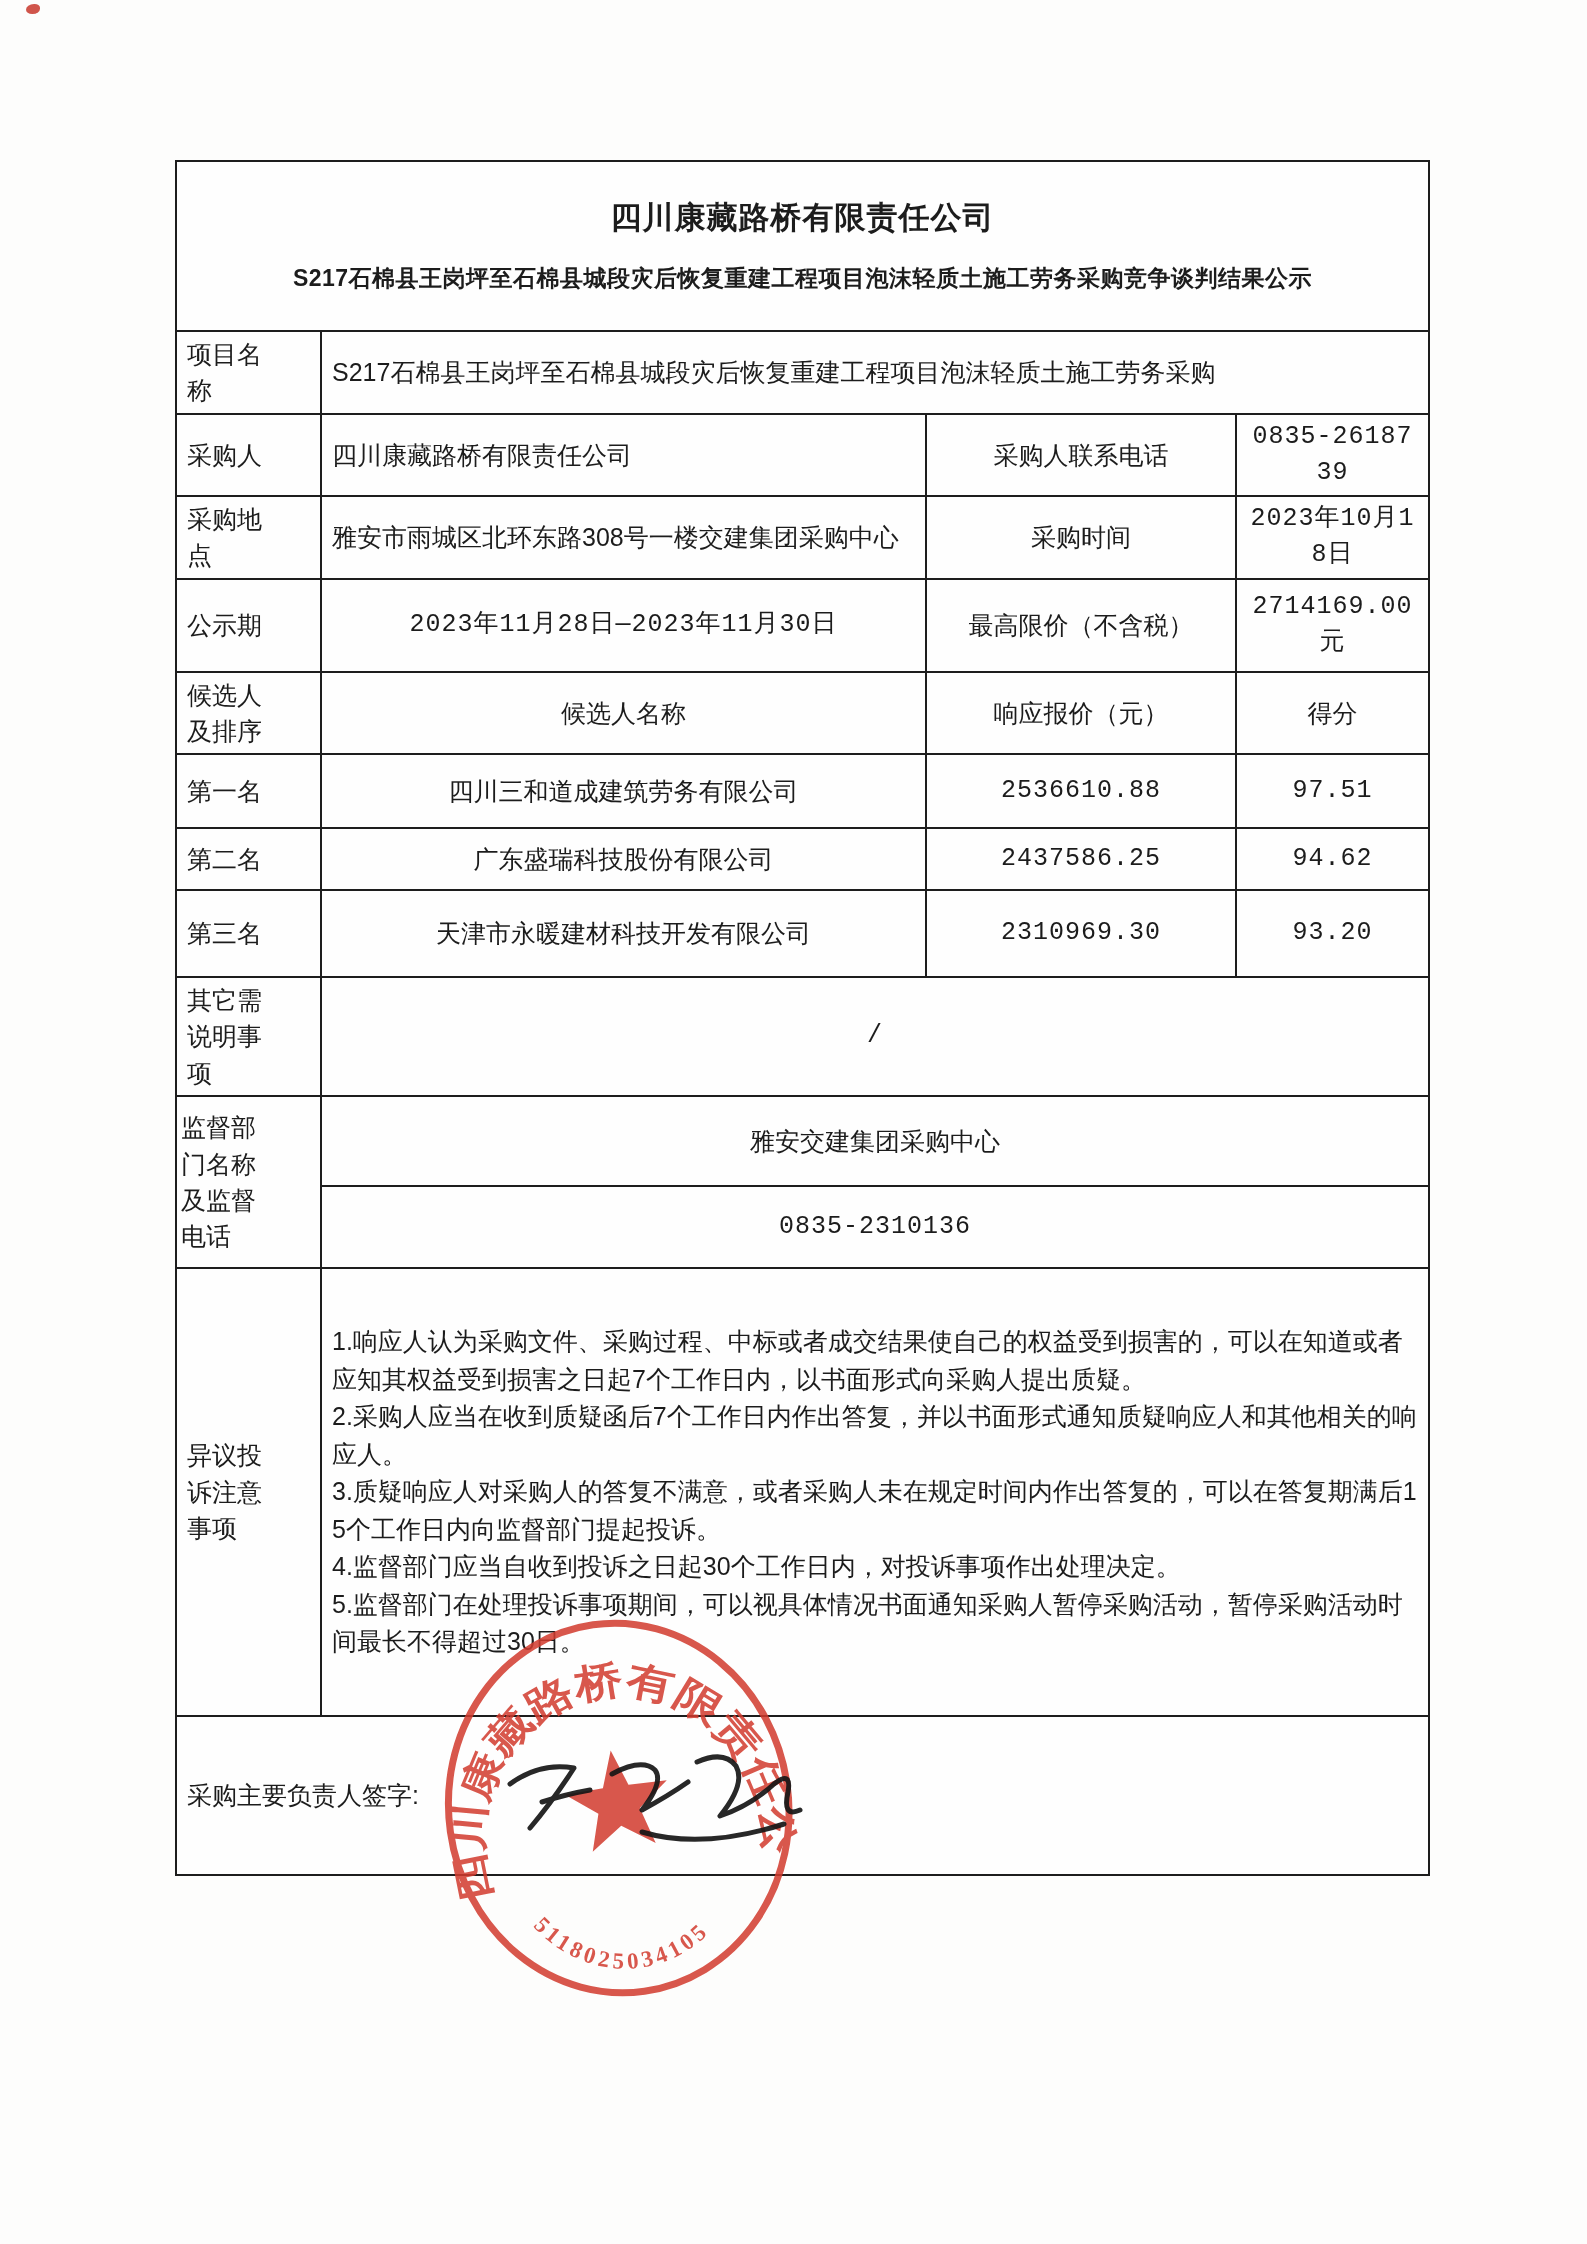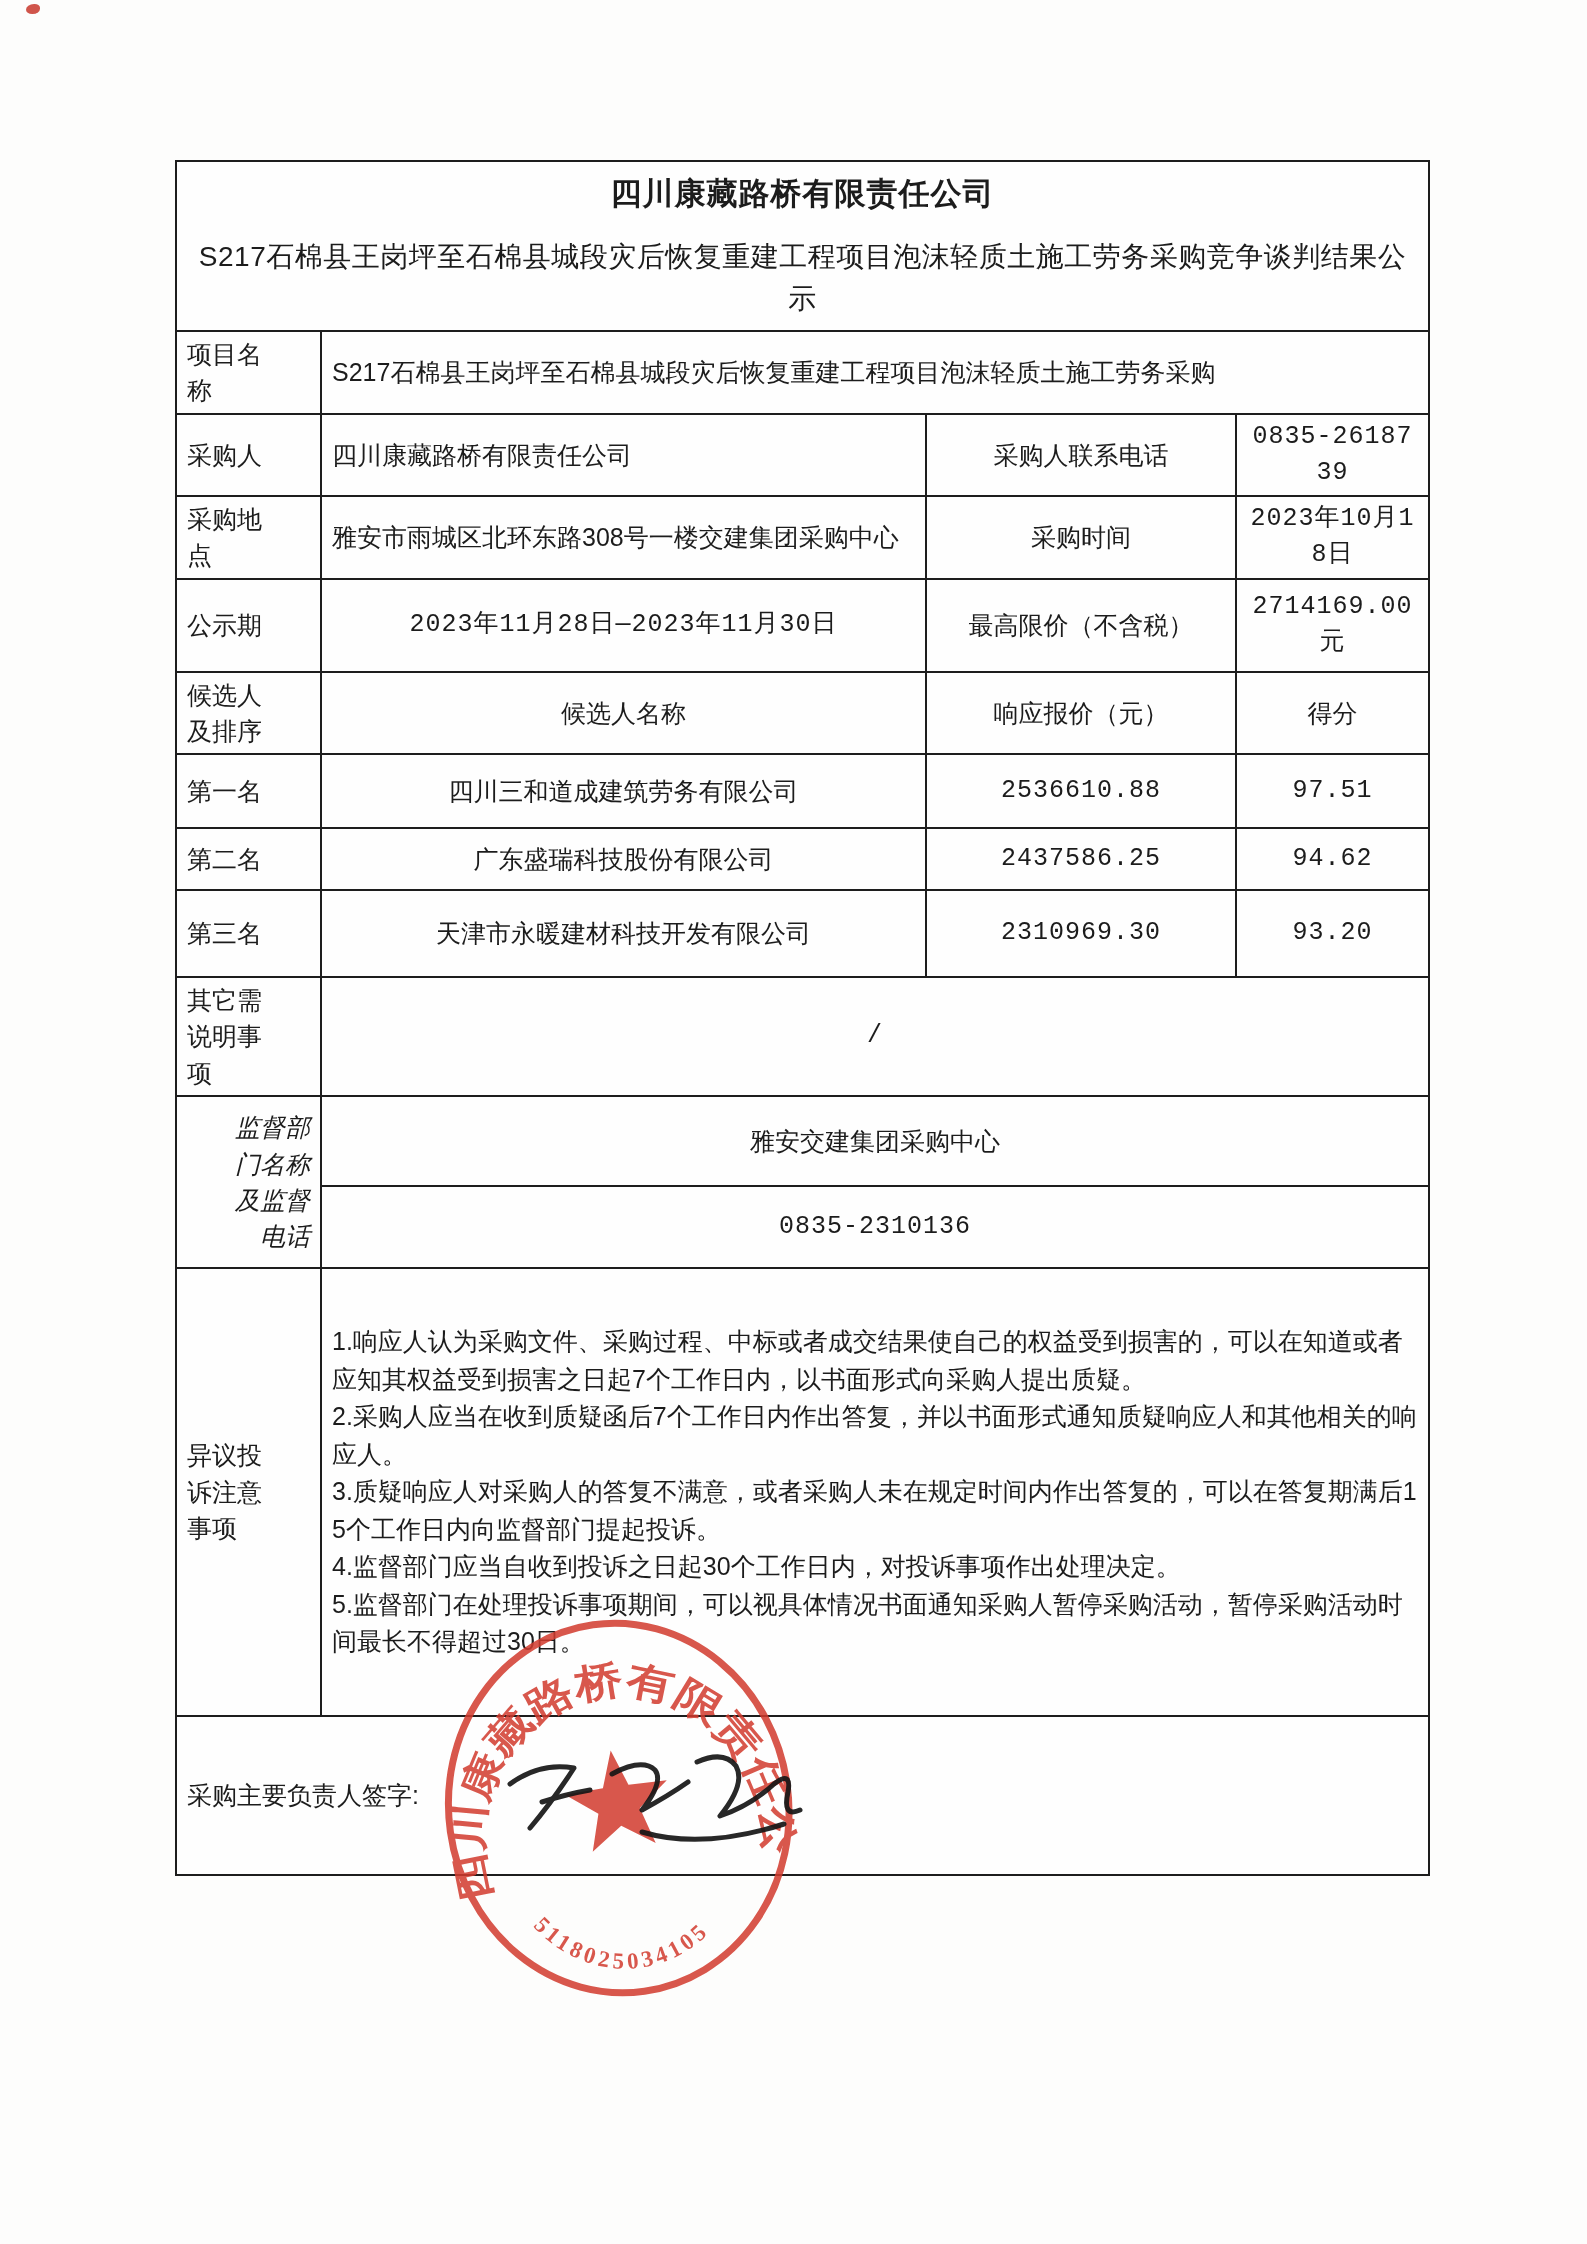--- a/index.html
+++ b/index.html
@@ -15,23 +15,23 @@
     border-collapse:collapse;table-layout:fixed;
     background:#fefefe;
   }
   table.doc td{
     border:2px solid #1d1d1d;vertical-align:middle;
     font-size:25px;line-height:1.45;padding:4px 10px;
     word-break:break-all;
   }
   td.title-cell{padding:14px 8px 6px 8px;text-align:center;}
   .t1{font-size:31px;font-weight:bold;letter-spacing:1px;}
-  .t2{font-size:28px;font-weight:normal;letter-spacing:.5px;line-height:1.5;margin-top:20px;}
+  .t2{font-size:23px;font-weight:bold;letter-spacing:.5px;line-height:1.5;margin-top:20px;}
   td.lbl{white-space:pre-line;padding-left:12px;line-height:1.5;}
-  td.lbl.ctr{text-align:right;padding-left:20px;font-style:italic;}
+  td.lbl.ctr{text-align:left;padding-left:4px;}
   .ctr{text-align:center;margin-top:40px;}
   .num{font-family:Liberation Mono, monospace;letter-spacing:1px;}
   td.notice{padding:18px 16px;margin-top:20px;}
   td.notice p{margin:0;line-height:1.5;}
   td.sig-cell{padding-left:14px;}
 
   .stamp{
     position:absolute;left:432px;top:1608px;width:374px;height:404px;
     transform:rotate(-8deg);opacity:.85;pointer-events:none;
   }

